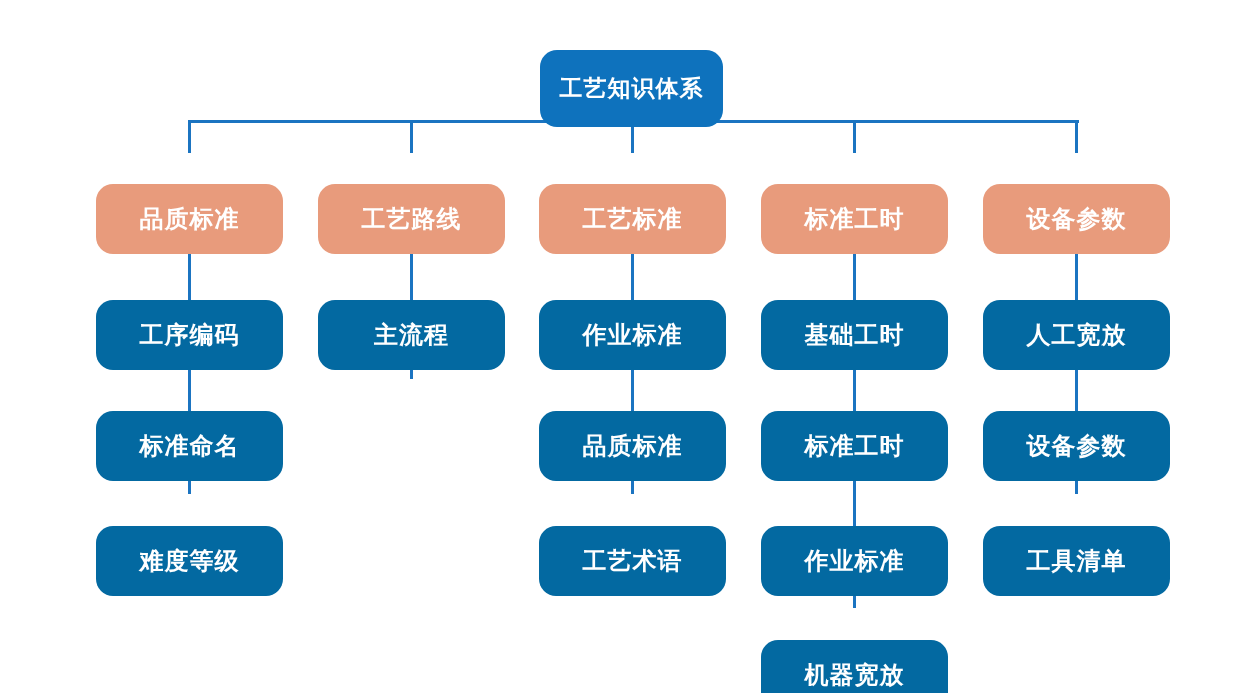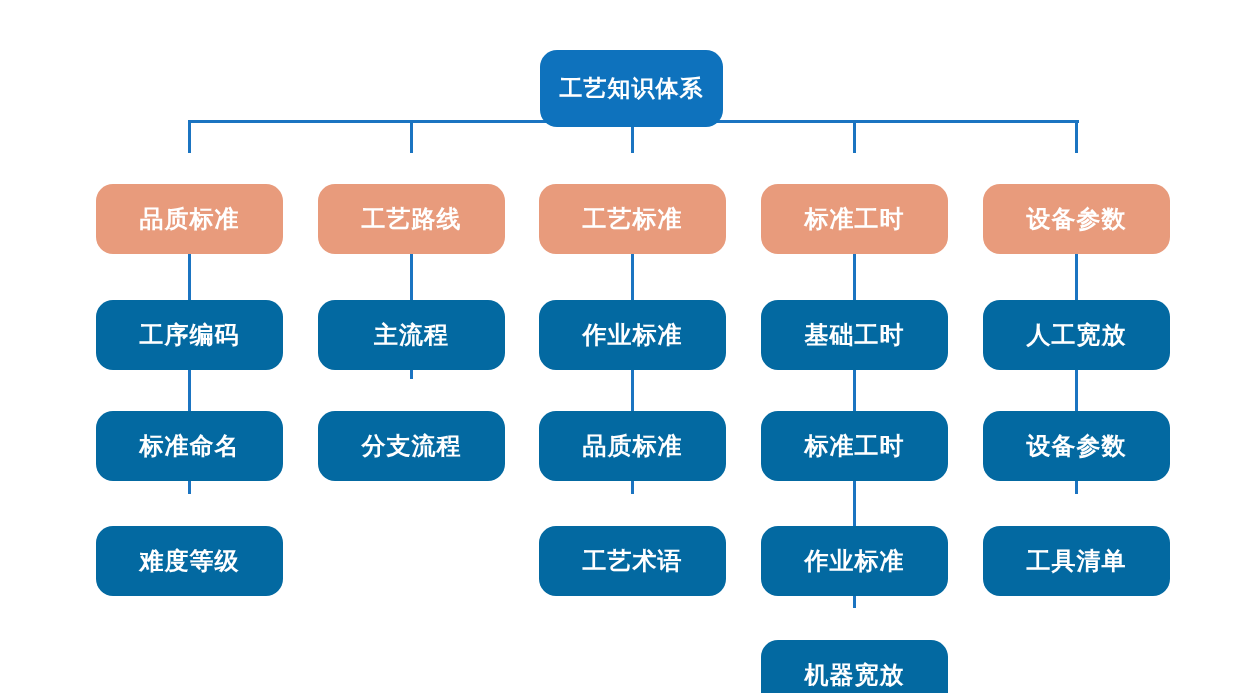--- a/index.html
+++ b/index.html
@@ -102,21 +102,20 @@
   <div class="node branch c2">工艺路线</div>
   <div class="node branch c3">工艺标准</div>
   <div class="node branch c4">标准工时</div>
   <div class="node branch c5">设备参数</div>
 
   <div class="node child c1 r1">工序编码</div>
   <div class="node child c1 r2">标准命名</div>
   <div class="node child c1 r3">难度等级</div>
 
   <div class="node child c2 r1">主流程</div>
-  <div class="node child c2 r2">分支流程</div>
 
   <div class="node child c3 r1">作业标准</div>
   <div class="node child c3 r2">品质标准</div>
   <div class="node child c3 r3">工艺术语</div>
 
   <div class="node child c4 r1">基础工时</div>
   <div class="node child c4 r2">标准工时</div>
   <div class="node child c4 r3">作业标准</div>
   <div class="node child c4 r4">机器宽放</div>
 

